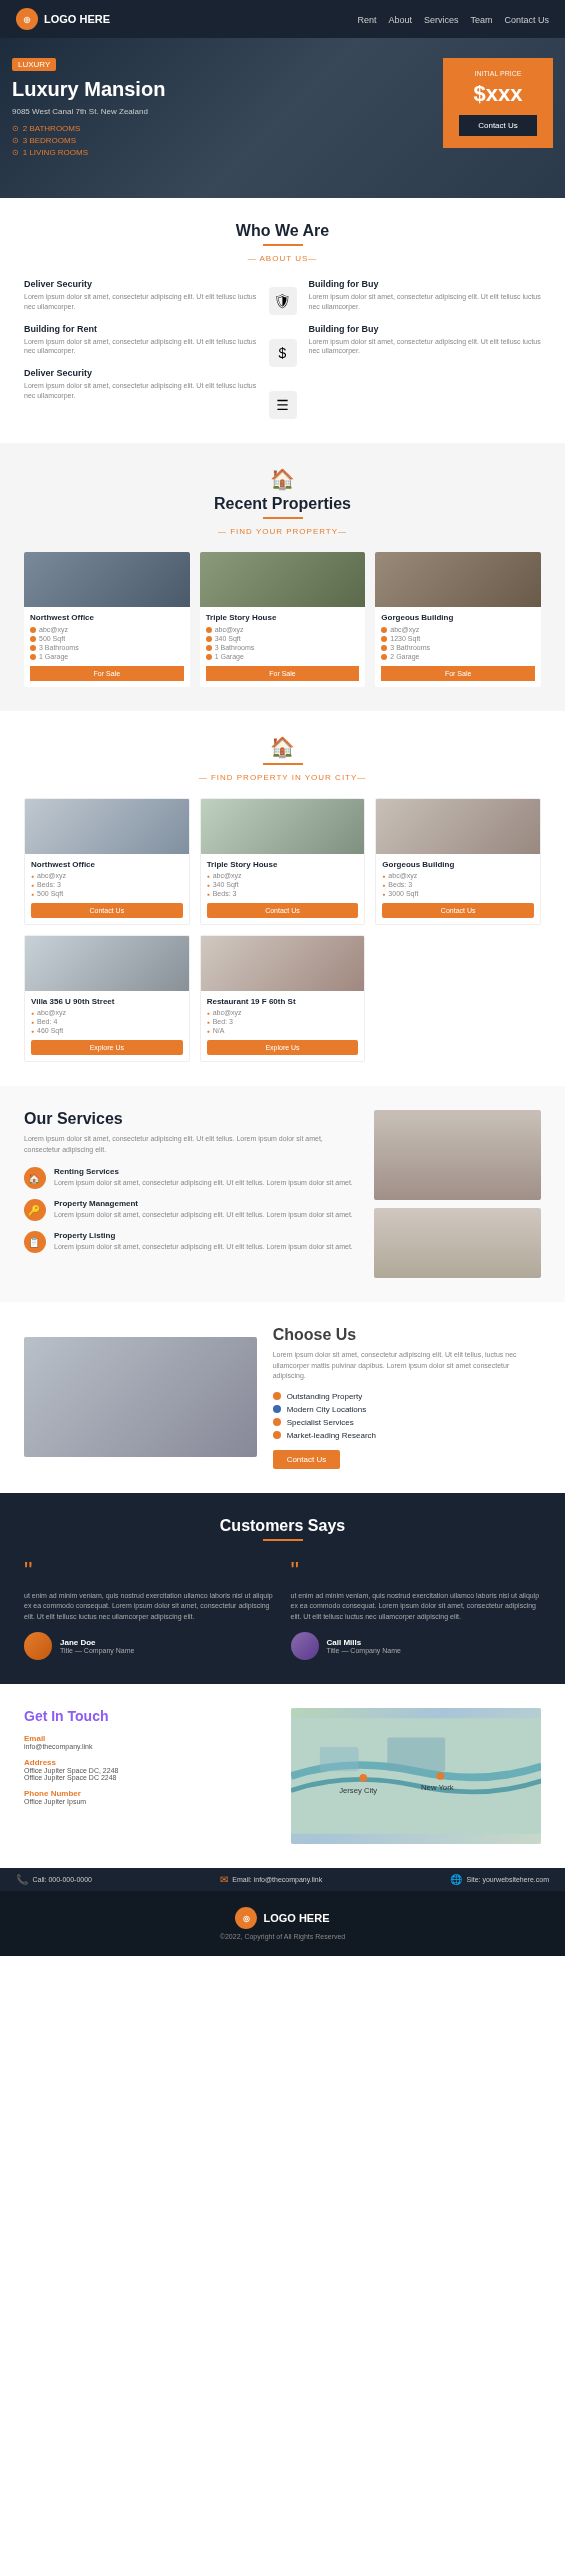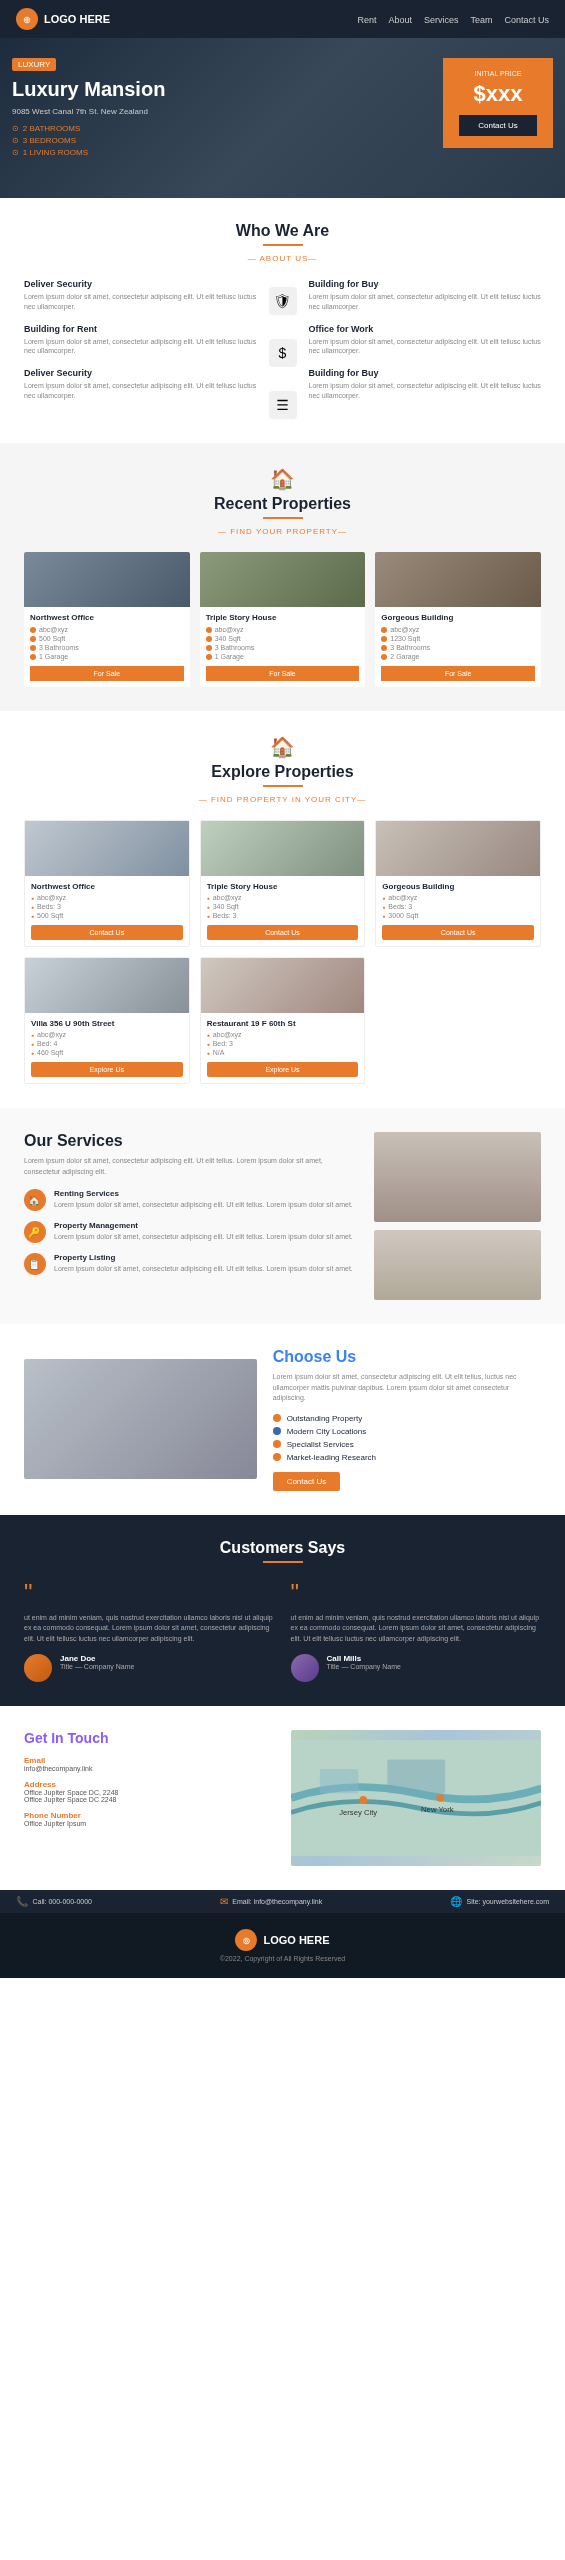--- a/index.html
+++ b/index.html
@@ -72,37 +72,37 @@
     .services-desc { font-size: 7px; color: #888; line-height: 1.5; margin-bottom: 12px; }
     .service-item { display: flex; gap: 8px; margin-bottom: 10px; }
     .service-icon { width: 22px; height: 22px; background: #e87b2b; border-radius: 50%; display: flex; align-items: center; justify-content: center; color: #fff; font-size: 10px; flex-shrink: 0; }
     .service-text h4 { font-size: 8px; font-weight: bold; color: #1a2332; margin-bottom: 2px; }
     .service-text p { font-size: 7px; color: #888; line-height: 1.4; }
 
     
     .choose-layout { display: flex; gap: 16px; align-items: center; }
     .choose-img { width: 45%; height: 120px; background: linear-gradient(135deg, #aaa, #777); border-radius: 2px; flex-shrink: 0; }
     .choose-content { flex: 1; }
-    .choose-title { font-size: 16px; font-weight: bold; color: #3b82f6; margin-bottom: 6px; }
+    .choose-title { font-size: 16px; font-weight: bold; color: #404040; margin-bottom: 6px; }
     .choose-desc { font-size: 7px; color: #888; line-height: 1.5; margin-bottom: 10px; }
     .choose-list { list-style: none; margin-bottom: 10px; }
     .choose-list li { font-size: 8px; color: #1a2332; margin-bottom: 4px; display: flex; align-items: center; gap: 6px; }
     .choose-dot { width: 8px; height: 8px; border-radius: 50%; flex-shrink: 0; }
     .dot-orange { background: #e87b2b; }
     .dot-blue { background: #3a6aad; }
     .choose-btn { background: #e87b2b; color: #fff; border: none; padding: 5px 14px; font-size: 8px; cursor: pointer; border-radius: 2px; }
 
     
     .testimonials { background: #1a2332; padding: 24px; }
     .testimonials .section-title { color: #fff; }
     .test-grid { display: grid; grid-template-columns: 1fr 1fr; gap: 16px; margin-top: 16px; }
     .test-card { }
     .test-quote { font-size: 24px; color: #e87b2b; margin-bottom: 6px; }
     .test-text { font-size: 7px; color: #aaa; line-height: 1.5; margin-bottom: 10px; }
-    .test-author { display: flex; gap: 8px; }
+    .test-author { display: flex; align-items: center; gap: 8px; }
     .test-avatar { width: 28px; height: 28px; border-radius: 50%; background: #e87b2b; overflow: hidden; }
     .test-avatar-img { width: 100%; height: 100%; background: linear-gradient(135deg, #e87b2b, #c05a10); }
     .test-name { font-size: 8px; color: #fff; font-weight: bold; }
     .test-role { font-size: 7px; color: #aaa; }
 
     
     .contact-layout { display: flex; gap: 16px; }
     .contact-left { flex: 1; }
     .contact-right { flex: 1; background: #e8f0e8; min-height: 120px; border-radius: 2px; overflow: hidden; }
     .contact-title { font-size: 14px; font-weight: bold; color: #8b5cf6; margin-bottom: 10px; }
@@ -185,24 +185,20 @@
       <div class="who-icon">🛡</div>
       <div class="who-icon">$</div>
       <div class="who-icon">☰</div>
     </div>
     <div class="who-col">
       <div class="who-item">
         <h4>Building for Buy</h4>
         <p>Lorem ipsum dolor sit amet, consectetur adipiscing elit. Ut elit tellusc luctus nec ullamcorper.</p>
       </div>
       <div class="who-item">
-        <h4>Office for Work</h4>
-        <p>Lorem ipsum dolor sit amet, consectetur adipiscing elit. Ut elit tellusc luctus nec ullamcorper.</p>
-      </div>
-      <div class="who-item">
         <h4>Building for Buy</h4>
         <p>Lorem ipsum dolor sit amet, consectetur adipiscing elit. Ut elit tellusc luctus nec ullamcorper.</p>
       </div>
     </div>
   </div>
 </section>
 
 <section class="recent-bg">
   <div style="text-align:center; margin-bottom:4px;">
     <span style="font-size:20px; color:#e87b2b;">🏠</span>
@@ -280,21 +276,20 @@
         <button class="prop-btn">For Sale</button>
       </div>
     </div>
   </div>
 </section>
 
 <section>
   <div style="text-align:center; margin-bottom:4px;">
     <span style="font-size:20px; color:#e87b2b;">🏠</span>
   </div>
-  <div class="section-title">Explore Properties</div>
   <div class="orange-divider"></div>
   <div class="section-sub">FIND PROPERTY IN YOUR CITY</div>
   <div class="explore-grid">
     <div class="explore-card">
       <div class="explore-img" style="background: linear-gradient(135deg, #c0c8d0, #8090a0);"></div>
       <div class="explore-body">
         <div class="explore-name">Northwest Office</div>
         <div class="explore-feat">
             <span>abc@xyz</span>
           </div>

